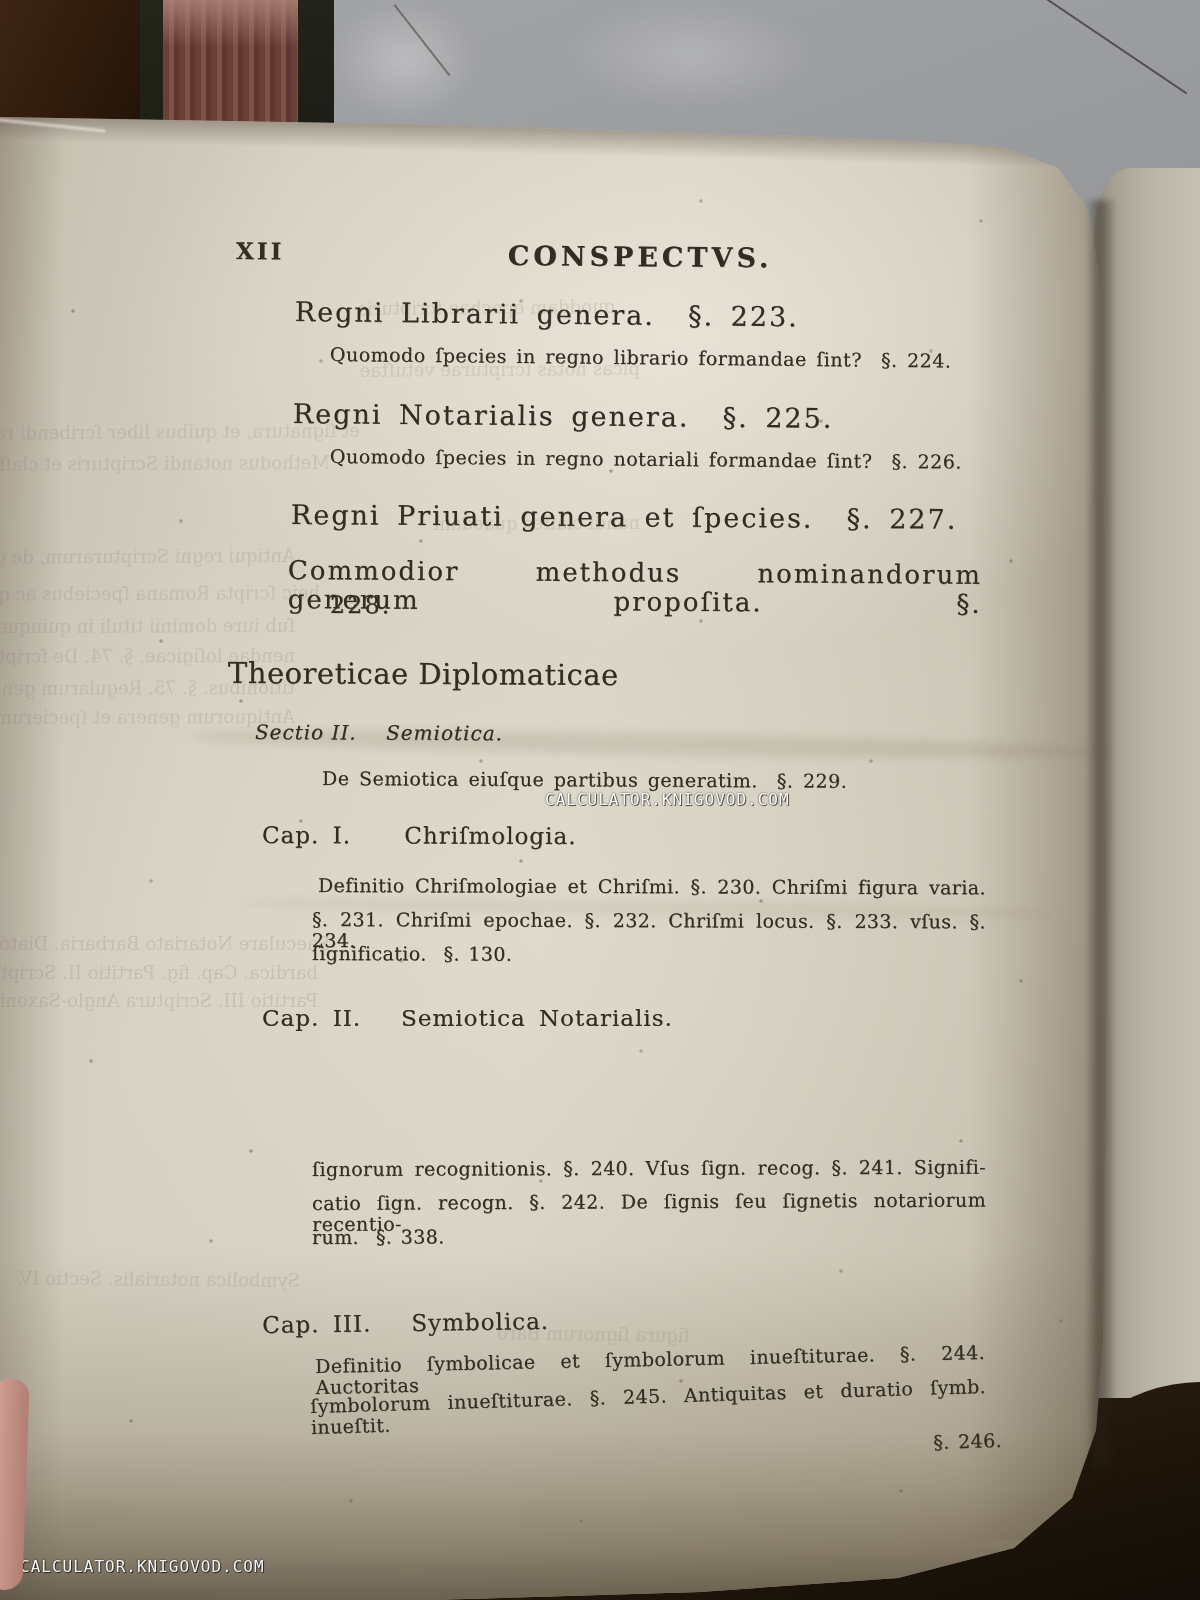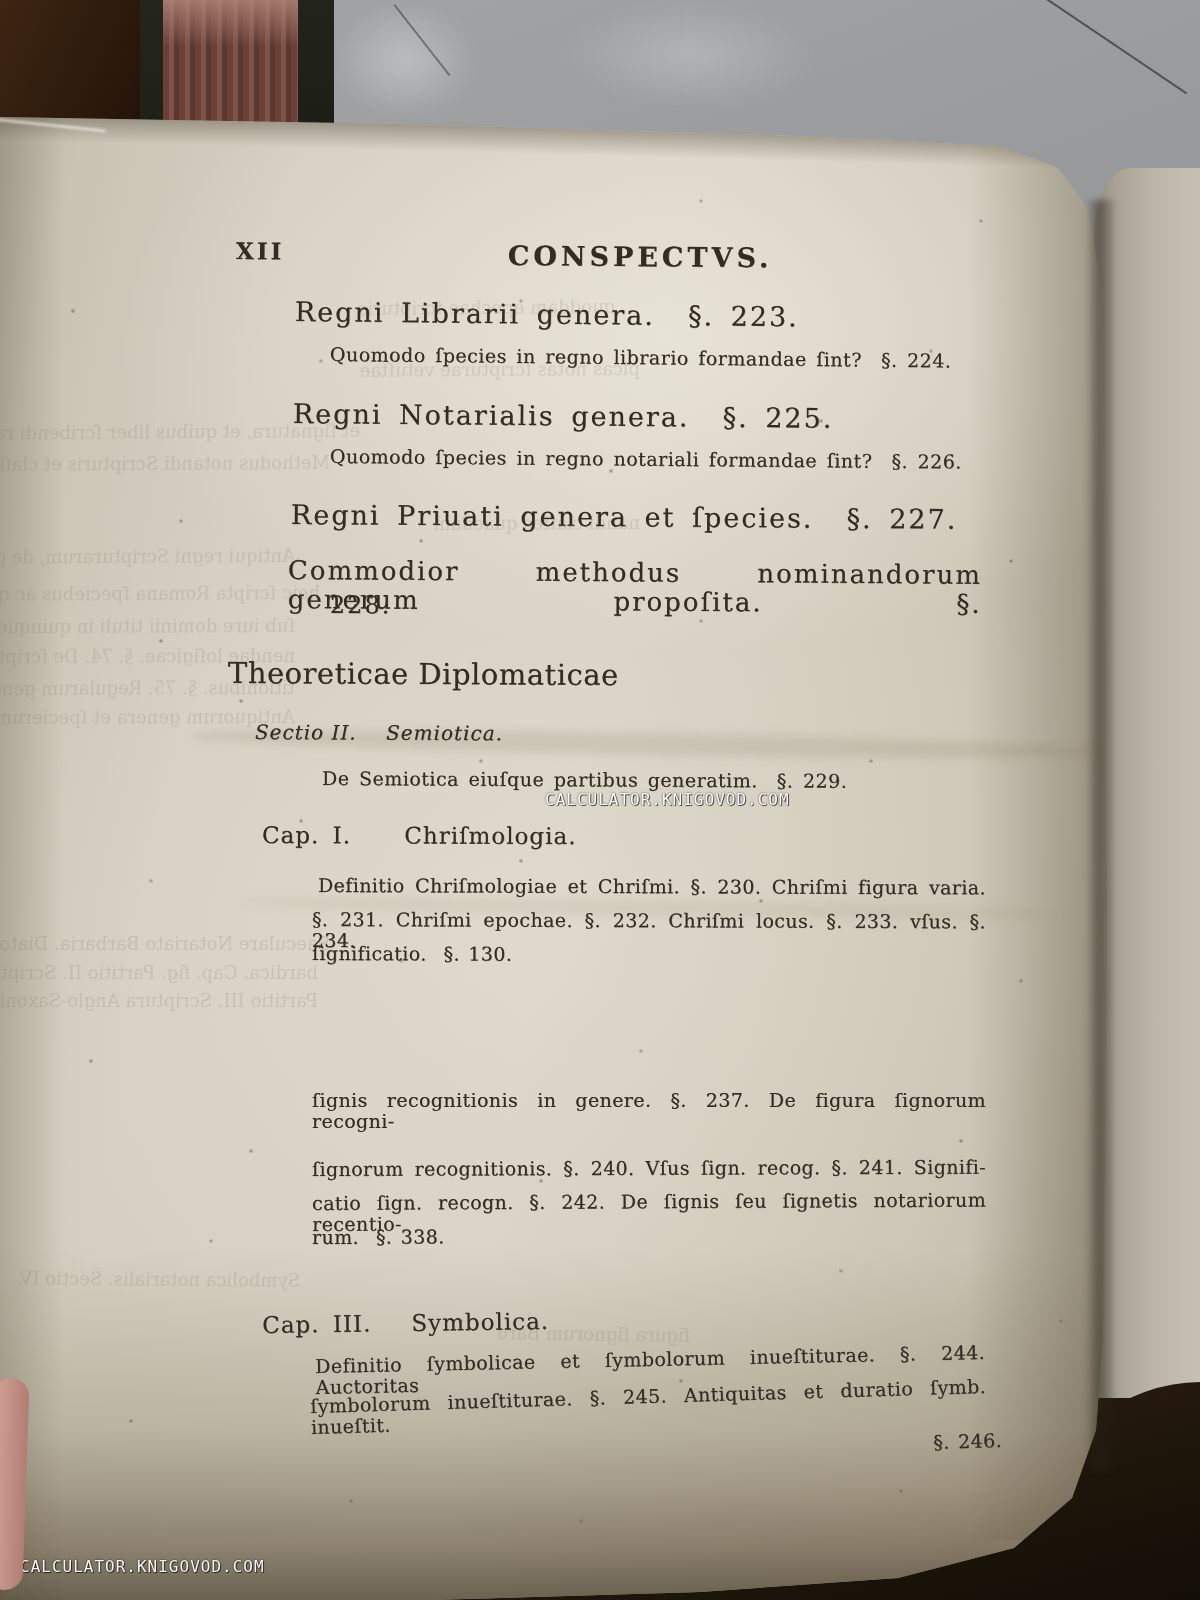--- a/index.html
+++ b/index.html
@@ -164,21 +164,21 @@
 
     <div class="ln t-sec" style="left:228px;top:658px;transform:rotate(.3deg)">Theoreticae Diplomaticae</div>
     <div class="ln t-it" style="left:255px;top:721px;transform:rotate(.3deg)">Sectio II.    Semiotica.</div>
     <div class="ln t-sm" style="left:322px;top:768px;transform:rotate(.3deg)">De Semiotica eiuſque partibus generatim.  §. 229.</div>
 
     <div class="ln t-cap" style="left:262px;top:823px;transform:rotate(.2deg)">Cap. I.    Chriſmologia.</div>
     <div class="ln t-par just" style="left:318px;top:875px;width:668px;transform:rotate(.2deg)">Definitio Chriſmologiae et Chriſmi. §. 230. Chriſmi figura varia.</div>
     <div class="ln t-par just" style="left:312px;top:909px;width:674px;transform:rotate(.2deg)">§. 231. Chriſmi epochae. §. 232. Chriſmi locus. §. 233. vſus. §. 234.</div>
     <div class="ln t-par" style="left:312px;top:943px;transform:rotate(.2deg)">ſignificatio.  §. 130.</div>
 
-    <div class="ln t-par just" style="left:312px;top:1090px;width:674px">ſignis recognitionis in genere. §. 237. De figura ſignorum recogni-</div>
+    <div class="ln t-cap" style="left:262px;top:1006px">Cap. II.   Semiotica Notarialis.</div>
     <div class="ln t-par just" style="left:312px;top:1159px;width:674px;transform:rotate(-.2deg)">ſignorum recognitionis. §. 240. Vſus ſign. recog. §. 241. Signifi-</div>
     <div class="ln t-par just" style="left:312px;top:1193px;width:674px;transform:rotate(-.3deg)">catio ſign. recogn. §. 242. De ſignis ſeu ſignetis notariorum recentio-</div>
     <div class="ln t-par" style="left:312px;top:1227px;transform:rotate(-.3deg)">rum.  §. 338.</div>
 
     <div class="ln t-cap" style="left:262px;top:1313px;transform:rotate(-.8deg)">Cap. III.   Symbolica.</div>
     <div class="ln t-par just" style="left:315px;top:1356px;width:670px;transform:rotate(-1.2deg)">Definitio ſymbolicae et ſymbolorum inueſtiturae. §. 244. Auctoritas</div>
     <div class="ln t-par just" style="left:310px;top:1396px;width:676px;transform:rotate(-1.7deg)">ſymbolorum inueſtiturae. §. 245. Antiquitas et duratio ſymb. inueſtit.</div>
     <div class="ln t-par" style="left:933px;top:1432px;transform:rotate(-1.8deg)">§. 246.</div>
 
     <div class="wm" style="left:545px;top:790px">CALCULATOR.KNIGOVOD.COM</div>

